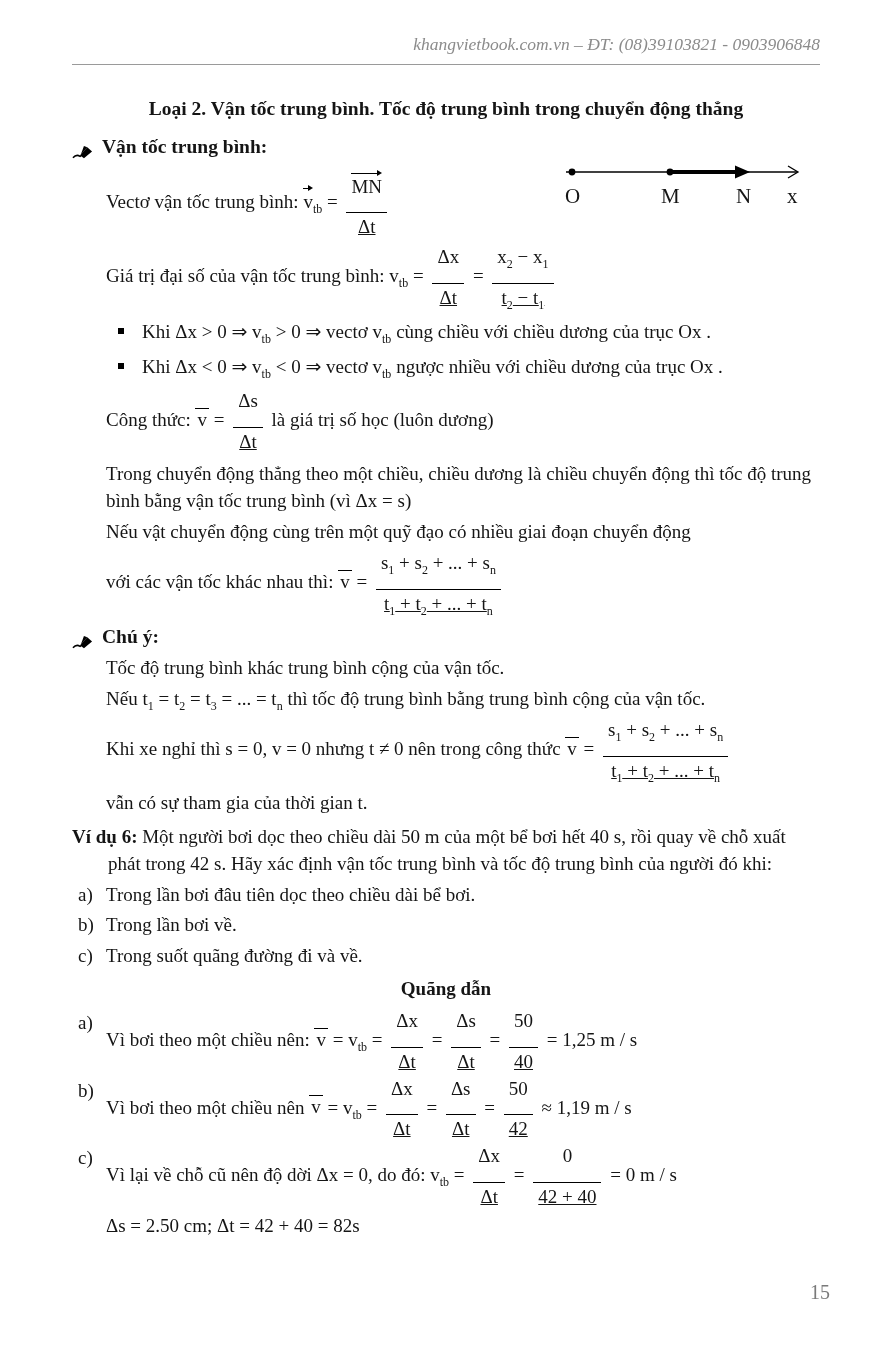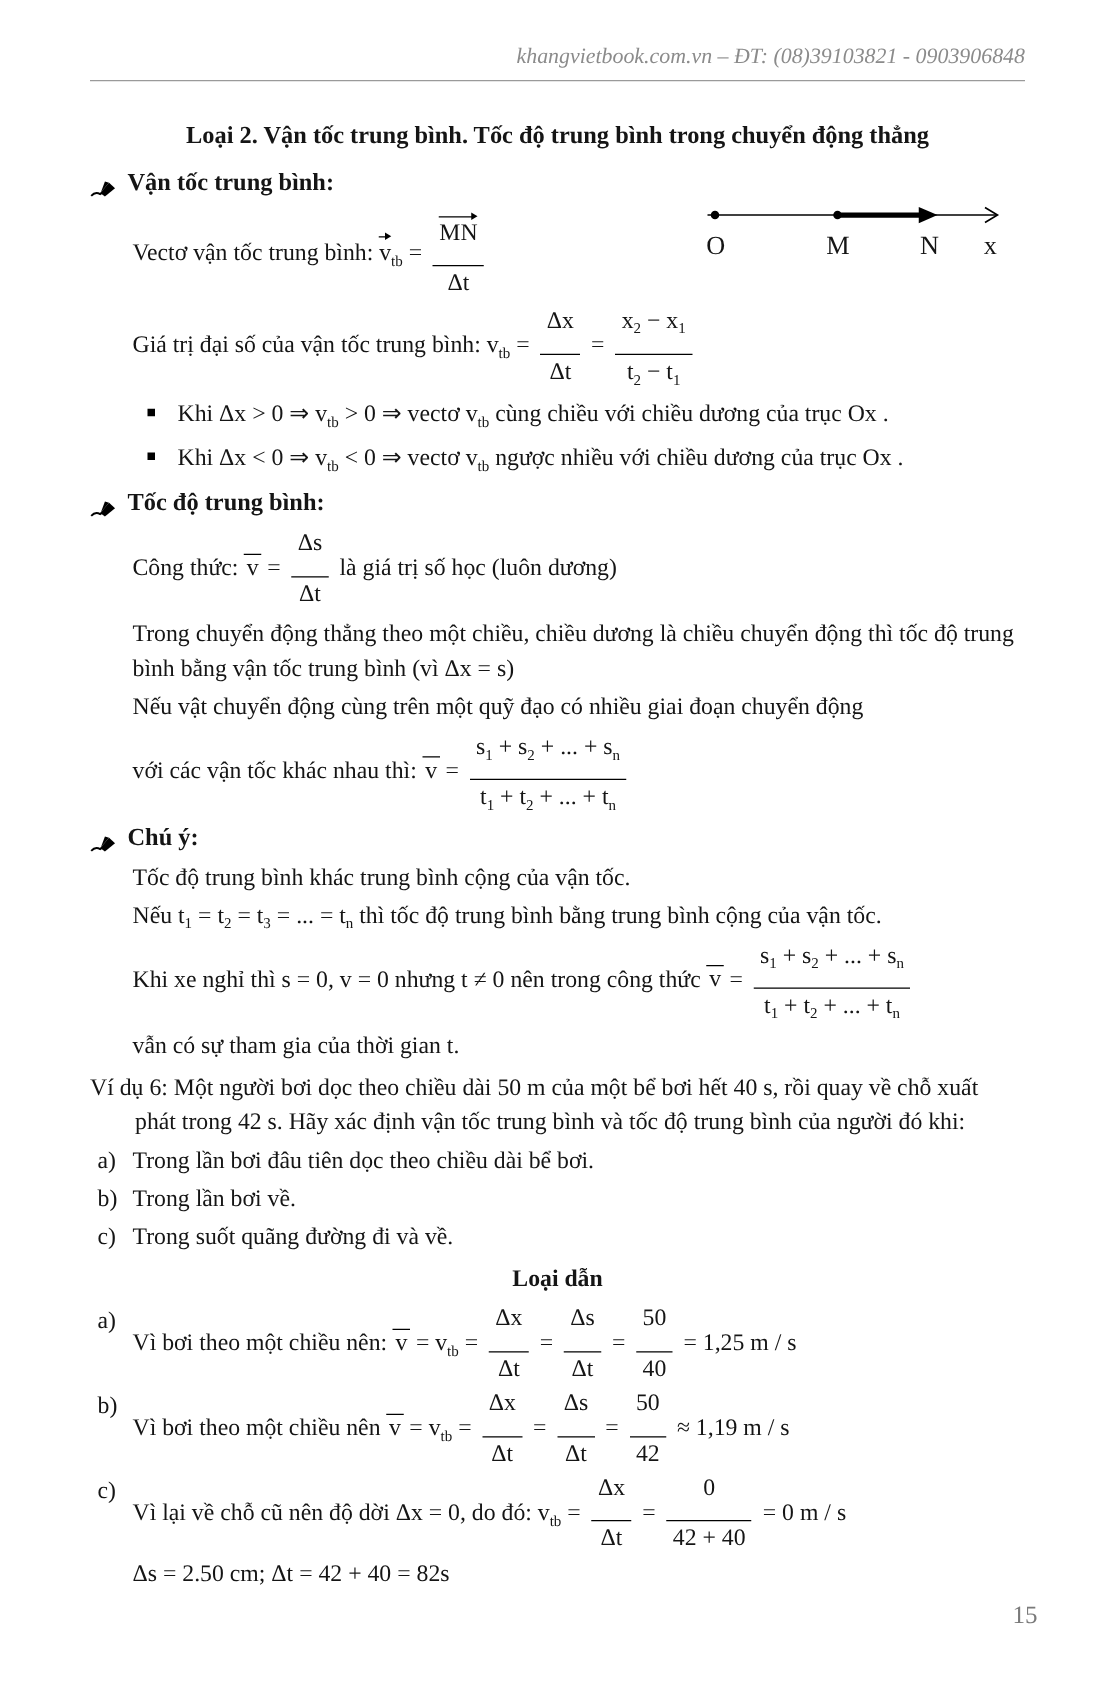--- a/index.html
+++ b/index.html
@@ -19,26 +19,26 @@
   .pen-icon { width:21px; height:15px; flex:none; display:inline-block; }
   .para { margin:3px 0 3px 34px; }
   .formula { margin:6px 0 6px 34px; }
   .sqbullet { margin:8px 0 8px 46px; }
   .square { display:inline-block; width:6px; height:6px; background:#000; margin-right:18px; vertical-align:4px; }
   .lettered { display:flex; margin:3px 0; }
   .letter { flex:none; width:28px; margin-left:6px; }
   .lettered .content-span { flex:1; }
   .center-head { text-align:center; font-weight:bold; margin:6px 0; }
   .example { margin:6px 0 3px 0; padding-left:36px; text-indent:-36px; }
-  .example .label { font-weight:normal;text-align:center; }
+  .example .label { font-weight:bold;text-align:center; }
 
   sub.msub { font-size:12px; line-height:0; }
   .frac { display:inline-block; vertical-align:middle; text-align:center; margin:0 4px; line-height:1.15; }
   .frac .num { display:block; border-bottom:1.3px solid #000; padding:1px 5px 15px 5px; }
-  .frac .den { display:block; padding:3px 5px 1px 5px; }
+  .frac .den { display:block; padding:3px 5px 1px 5px;text-decoration:underline; }
   .obar { display:inline-block; line-height:1.05; padding:1px 2px 0 2px; border-top:1.3px solid #000; }
   .ovec { display:inline-block; text-align:center; line-height:1; }
   .ovec-arrow { display:block; height:8px; position:relative; }
   .ovec-arrow::before { content:""; position:absolute; left:0; right:3px; top:4px; border-top:1.3px solid #000; }
   .ovec-arrow::after { content:""; position:absolute; right:0; top:1.5px; width:0; height:0;
     border-left:5px solid #000; border-top:3px solid transparent; border-bottom:3px solid transparent; }
   .ovec-base { display:block; }
 
   .diagram { position:absolute; top:156px; right:84px; width:250px; height:52px; }
   .diagram text { font-family:"Liberation Serif", serif; font-size:21px; fill:#151515; }
@@ -59,28 +59,20 @@
             <path d="M1 13 Q4.5 9 8.5 11.5 L10 10.5" fill="none" stroke="#000" stroke-width="1.6"></path>
             <path d="M8.5 10.5 L16 2 L21 6.5 L12.5 13.5 Z" fill="#000"></path>
             <path d="M16 2 L12.5 0.8 L9.2 9.8 Z" fill="#000"></path>
           </svg></span>
         <span class="section-title"><span class="run">Vận tốc trung bình:</span></span>
       </div>
       <div class="para formula"><span class="run">Vectơ vận tốc trung bình: </span><span class="ovec"><span class="ovec-arrow"></span><span class="ovec-base"><span class="run">v</span></span></span><sub class="msub">tb</sub><span class="run"> = </span><span class="frac"><span class="num"><span class="ovec"><span class="ovec-arrow"></span><span class="ovec-base"><span class="run">MN</span></span></span></span><span class="den"><span class="run">Δt</span></span></span></div>
       <div class="para formula"><span class="run">Giá trị đại số của vận tốc trung bình: </span><span class="run">v</span><sub class="msub">tb</sub><span class="run"> = </span><span class="frac"><span class="num"><span class="run">Δx</span></span><span class="den"><span class="run">Δt</span></span></span><span class="run"> = </span><span class="frac"><span class="num"><span class="run">x</span><sub class="msub">2</sub><span class="run"> − x</span><sub class="msub">1</sub></span><span class="den"><span class="run">t</span><sub class="msub">2</sub><span class="run"> − t</span><sub class="msub">1</sub></span></span></div>
       <div class="sqbullet"><span class="square"></span><span class="content-span"><span class="run">Khi Δx &gt; 0 ⇒ v</span><sub class="msub">tb</sub><span class="run"> &gt; 0 ⇒ vectơ v</span><sub class="msub">tb</sub><span class="run"> cùng chiều với chiều dương của trục Ox .</span></span></div>
       <div class="sqbullet"><span class="square"></span><span class="content-span"><span class="run">Khi Δx &lt; 0 ⇒ v</span><sub class="msub">tb</sub><span class="run"> &lt; 0 ⇒ vectơ v</span><sub class="msub">tb</sub><span class="run"> ngược nhiều với chiều dương của trục Ox .</span></span></div>
-      <div class="section-head">
-        <span class="pen-icon"><svg viewBox="0 0 22 15" width="21" height="15">
-            <path d="M1 13 Q4.5 9 8.5 11.5 L10 10.5" fill="none" stroke="#000" stroke-width="1.6"></path>
-            <path d="M8.5 10.5 L16 2 L21 6.5 L12.5 13.5 Z" fill="#000"></path>
-            <path d="M16 2 L12.5 0.8 L9.2 9.8 Z" fill="#000"></path>
-          </svg></span>
-        <span class="section-title"><span class="run">Tốc độ trung bình:</span></span>
-      </div>
       <div class="para formula"><span class="run">Công thức: </span><span class="obar"><span class="run">v</span></span><span class="run"> = </span><span class="frac"><span class="num"><span class="run">Δs</span></span><span class="den"><span class="run">Δt</span></span></span><span class="run"> là giá trị số học (luôn dương)</span></div>
       <div class="para"><span class="run">Trong chuyển động thẳng theo một chiều, chiều dương là chiều chuyển động thì tốc độ trung bình bằng vận tốc trung bình (vì Δx = s)</span></div>
       <div class="para"><span class="run">Nếu vật chuyển động cùng trên một quỹ đạo có nhiều giai đoạn chuyển động</span></div>
       <div class="para formula"><span class="run">với các vận tốc khác nhau thì: </span><span class="obar"><span class="run">v</span></span><span class="run"> = </span><span class="frac"><span class="num"><span class="run">s</span><sub class="msub">1</sub><span class="run"> + s</span><sub class="msub">2</sub><span class="run"> + ... + s</span><sub class="msub">n</sub></span><span class="den"><span class="run">t</span><sub class="msub">1</sub><span class="run"> + t</span><sub class="msub">2</sub><span class="run"> + ... + t</span><sub class="msub">n</sub></span></span></div>
       <div class="section-head">
         <span class="pen-icon"><svg viewBox="0 0 22 15" width="21" height="15">
             <path d="M1 13 Q4.5 9 8.5 11.5 L10 10.5" fill="none" stroke="#000" stroke-width="1.6"></path>
             <path d="M8.5 10.5 L16 2 L21 6.5 L12.5 13.5 Z" fill="#000"></path>
             <path d="M16 2 L12.5 0.8 L9.2 9.8 Z" fill="#000"></path>
           </svg></span>
@@ -96,21 +88,21 @@
         <span class="content-span"><span class="run">Trong lần bơi đâu tiên dọc theo chiều dài bể bơi.</span></span>
       </div>
       <div class="lettered">
         <span class="letter">b)</span>
         <span class="content-span"><span class="run">Trong lần bơi về.</span></span>
       </div>
       <div class="lettered">
         <span class="letter">c)</span>
         <span class="content-span"><span class="run">Trong suốt quãng đường đi và về.</span></span>
       </div>
-      <div class="center-head"><span class="run">Loại dẫn</span></div>
+      <div class="center-head"><span class="run">Quãng dẫn</span></div>
       <div class="lettered">
         <span class="letter">a)</span>
         <span class="content-span"><span class="run">Vì bơi theo một chiều nên: </span><span class="obar"><span class="run">v</span></span><span class="run"> = v</span><sub class="msub">tb</sub><span class="run"> = </span><span class="frac"><span class="num"><span class="run">Δx</span></span><span class="den"><span class="run">Δt</span></span></span><span class="run"> = </span><span class="frac"><span class="num"><span class="run">Δs</span></span><span class="den"><span class="run">Δt</span></span></span><span class="run"> = </span><span class="frac"><span class="num"><span class="run">50</span></span><span class="den"><span class="run">40</span></span></span><span class="run"> = 1,25 m / s</span></span>
       </div>
       <div class="lettered">
         <span class="letter">b)</span>
         <span class="content-span"><span class="run">Vì bơi theo một chiều nên </span><span class="obar"><span class="run">v</span></span><span class="run"> = v</span><sub class="msub">tb</sub><span class="run"> = </span><span class="frac"><span class="num"><span class="run">Δx</span></span><span class="den"><span class="run">Δt</span></span></span><span class="run"> = </span><span class="frac"><span class="num"><span class="run">Δs</span></span><span class="den"><span class="run">Δt</span></span></span><span class="run"> = </span><span class="frac"><span class="num"><span class="run">50</span></span><span class="den"><span class="run">42</span></span></span><span class="run"> ≈ 1,19 m / s</span></span>
       </div>
       <div class="lettered">
         <span class="letter">c)</span>

